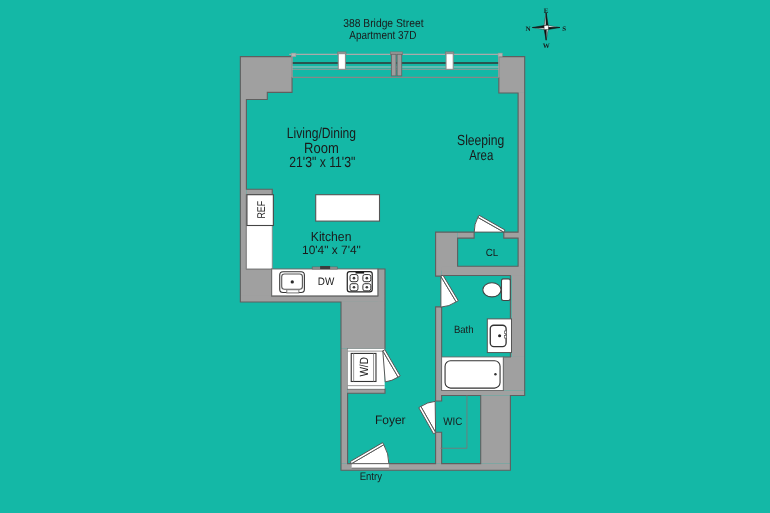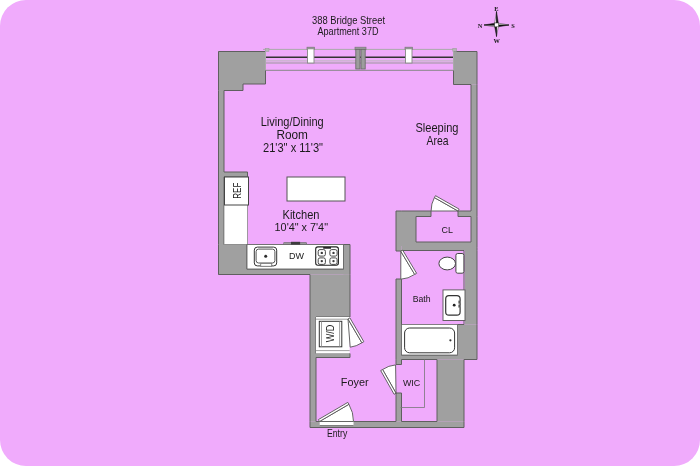--- a/index.html
+++ b/index.html
@@ -1,16 +1,16 @@
 <!DOCTYPE html>
 <html><head>
 <meta charset="utf-8">
 <style>
   html,body{margin:0;padding:0;background:#ffffff;}
-  #page{position:relative;width:700px;height:466px;background:#f0abfc;overflow:hidden;border-radius:26px;}
+  #page{position:relative;width:700px;height:466px;background:#14b8a6;overflow:hidden;}
   svg{position:absolute;left:0;top:0;}
   text{font-family:"Liberation Sans",sans-serif;fill:#1a1a1a;}
 </style>
 </head>
 <body>
 <div id="page">
 <svg width="700" height="466" viewBox="0 0 700 466">
 <g shape-rendering="geometricPrecision">
 
 <text x="348.5" y="24.3" font-size="10.6" text-anchor="middle" fill="#2b2b2b" textLength="73" lengthAdjust="spacingAndGlyphs">388 Bridge Street</text>

